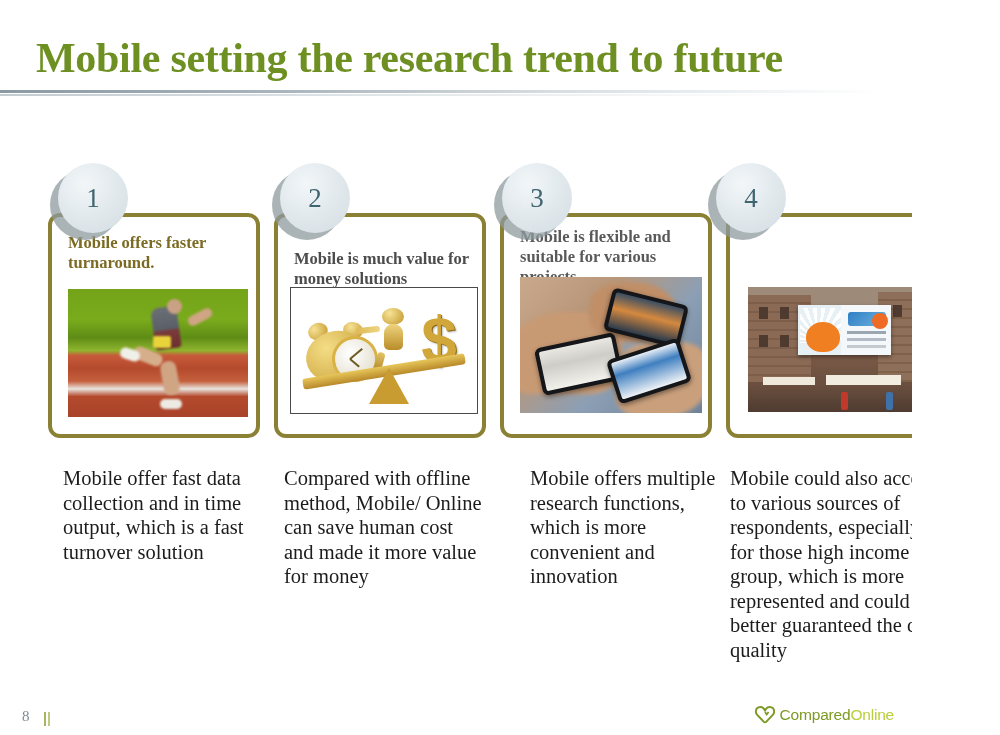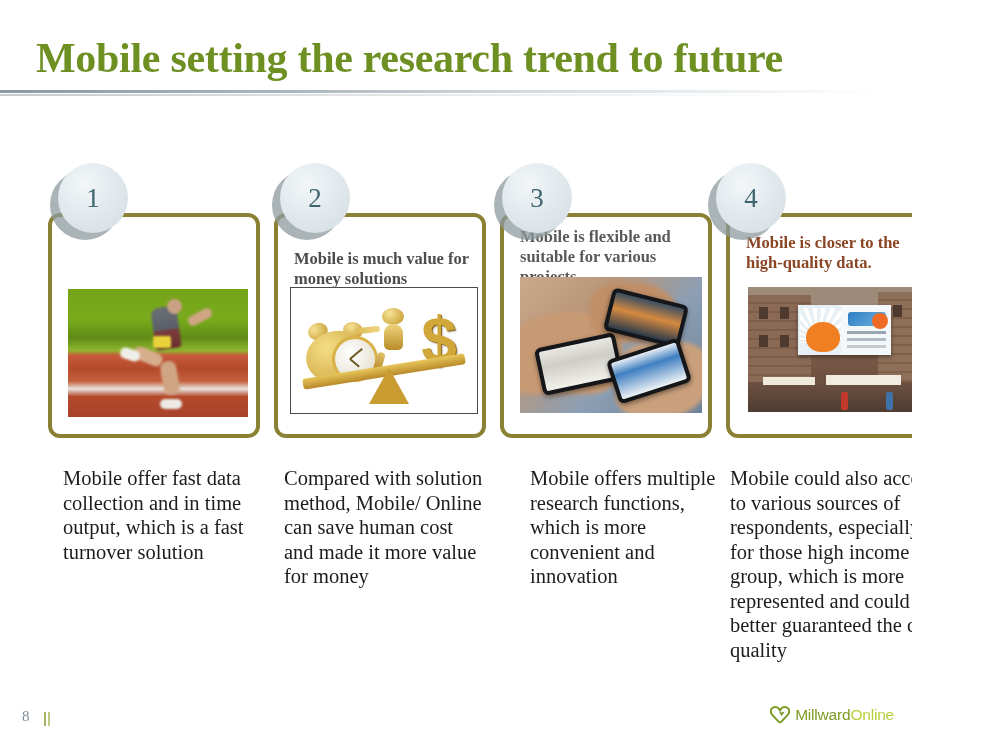--- a/index.html
+++ b/index.html
@@ -382,20 +382,21 @@
 
 <div class="slide">
 
   <div class="title">Mobile setting the research trend to future</div>
   <div class="title-rule"></div>
   <div class="title-rule2"></div>
 
   <div class="cards">
 
     <div class="card c1">
+      <div class="card-heading">Mobile offers faster turnaround.</div>
       <div class="photo p1">
         <div class="ph-runner"></div>
         <div class="runner-body"></div>
         <div class="runner-head"></div>
         <div class="runner-arm"></div>
         <div class="runner-bib"></div>
         <div class="runner-leg1"></div>
         <div class="runner-leg2"></div>
         <div class="runner-shoe1"></div>
         <div class="runner-shoe2"></div>
@@ -435,21 +436,20 @@
         <div class="phone pb">
             <div class="scr"></div>
           </div>
         <div class="phone pc">
             <div class="scr"></div>
           </div>
       </div>
     </div>
 
     <div class="card c4">
-      <div class="card-heading">Mobile is closer to the high-quality data.</div>
       <div class="photo p4">
         <div class="ph-city"></div>
         <div class="city-sky"></div>
         <div class="bldg-l"></div>
         <div class="bldg-r"></div>
         <div class="bldg-win" style="left:6%;top:16%"></div>
         <div class="bldg-win" style="left:17%;top:16%"></div>
         <div class="bldg-win" style="left:6%;top:38%"></div>
         <div class="bldg-win" style="left:17%;top:38%"></div>
         <div class="bldg-win" style="right:6%;top:14%"></div>
@@ -491,31 +491,31 @@
   </div>
   <div class="circle-wrap" style="left:708px; top:163px;">
     <div class="circle-shadow"></div>
     <div class="circle">
       <span>4</span>
     </div>
   </div>
 
   <div class="paras">
     <div class="para t1">Mobile offer fast data collection and in time output, which is a fast turnover solution</div>
-    <div class="para t2">Compared with solution method, Mobile/ Online can save human cost and made it more value for money</div>
+    <div class="para t2">Compared with offline method, Mobile/ Online can save human cost and made it more value for money</div>
     <div class="para t3">Mobile offers multiple research functions, which is more convenient and innovation</div>
     <div class="para t4">Mobile could also access to various sources of respondents, especially for those high income group, which is more represented and could better guaranteed the data quality</div>
   </div>
 
   <div class="page-num">8</div>
   <div class="page-tick"></div>
 
   <div class="logo">
     <svg class="logo-mark" viewBox="0 0 24 22">
       <path d="M6.2 1.2C3.0 1.2 0.8 3.6 0.8 6.7c0 1.6 0.6 3.0 1.7 4.2l8.1 8.5c0.7 0.8 2.1 0.8 2.8 0l8.1-8.5c1.1-1.2 1.7-2.6 1.7-4.2 0-3.1-2.2-5.5-5.4-5.5-2.0 0-3.5 0.9-4.5 2.3l-1.3 1.9-1.3-1.9C9.7 2.1 8.2 1.2 6.2 1.2z" fill="none" stroke="#7d9a25" stroke-width="2.4"></path>
       <path d="M12 7.3l2.1 3.0 2.2-3.0" fill="none" stroke="#7d9a25" stroke-width="2.2"></path>
     </svg>
     <div class="logo-text">
-      <span class="a">Millward</span><span class="b">Online</span>
+      <span class="a">Compared</span><span class="b">Online</span>
     </div>
   </div>
 
 </div>
 
 </body></html>

